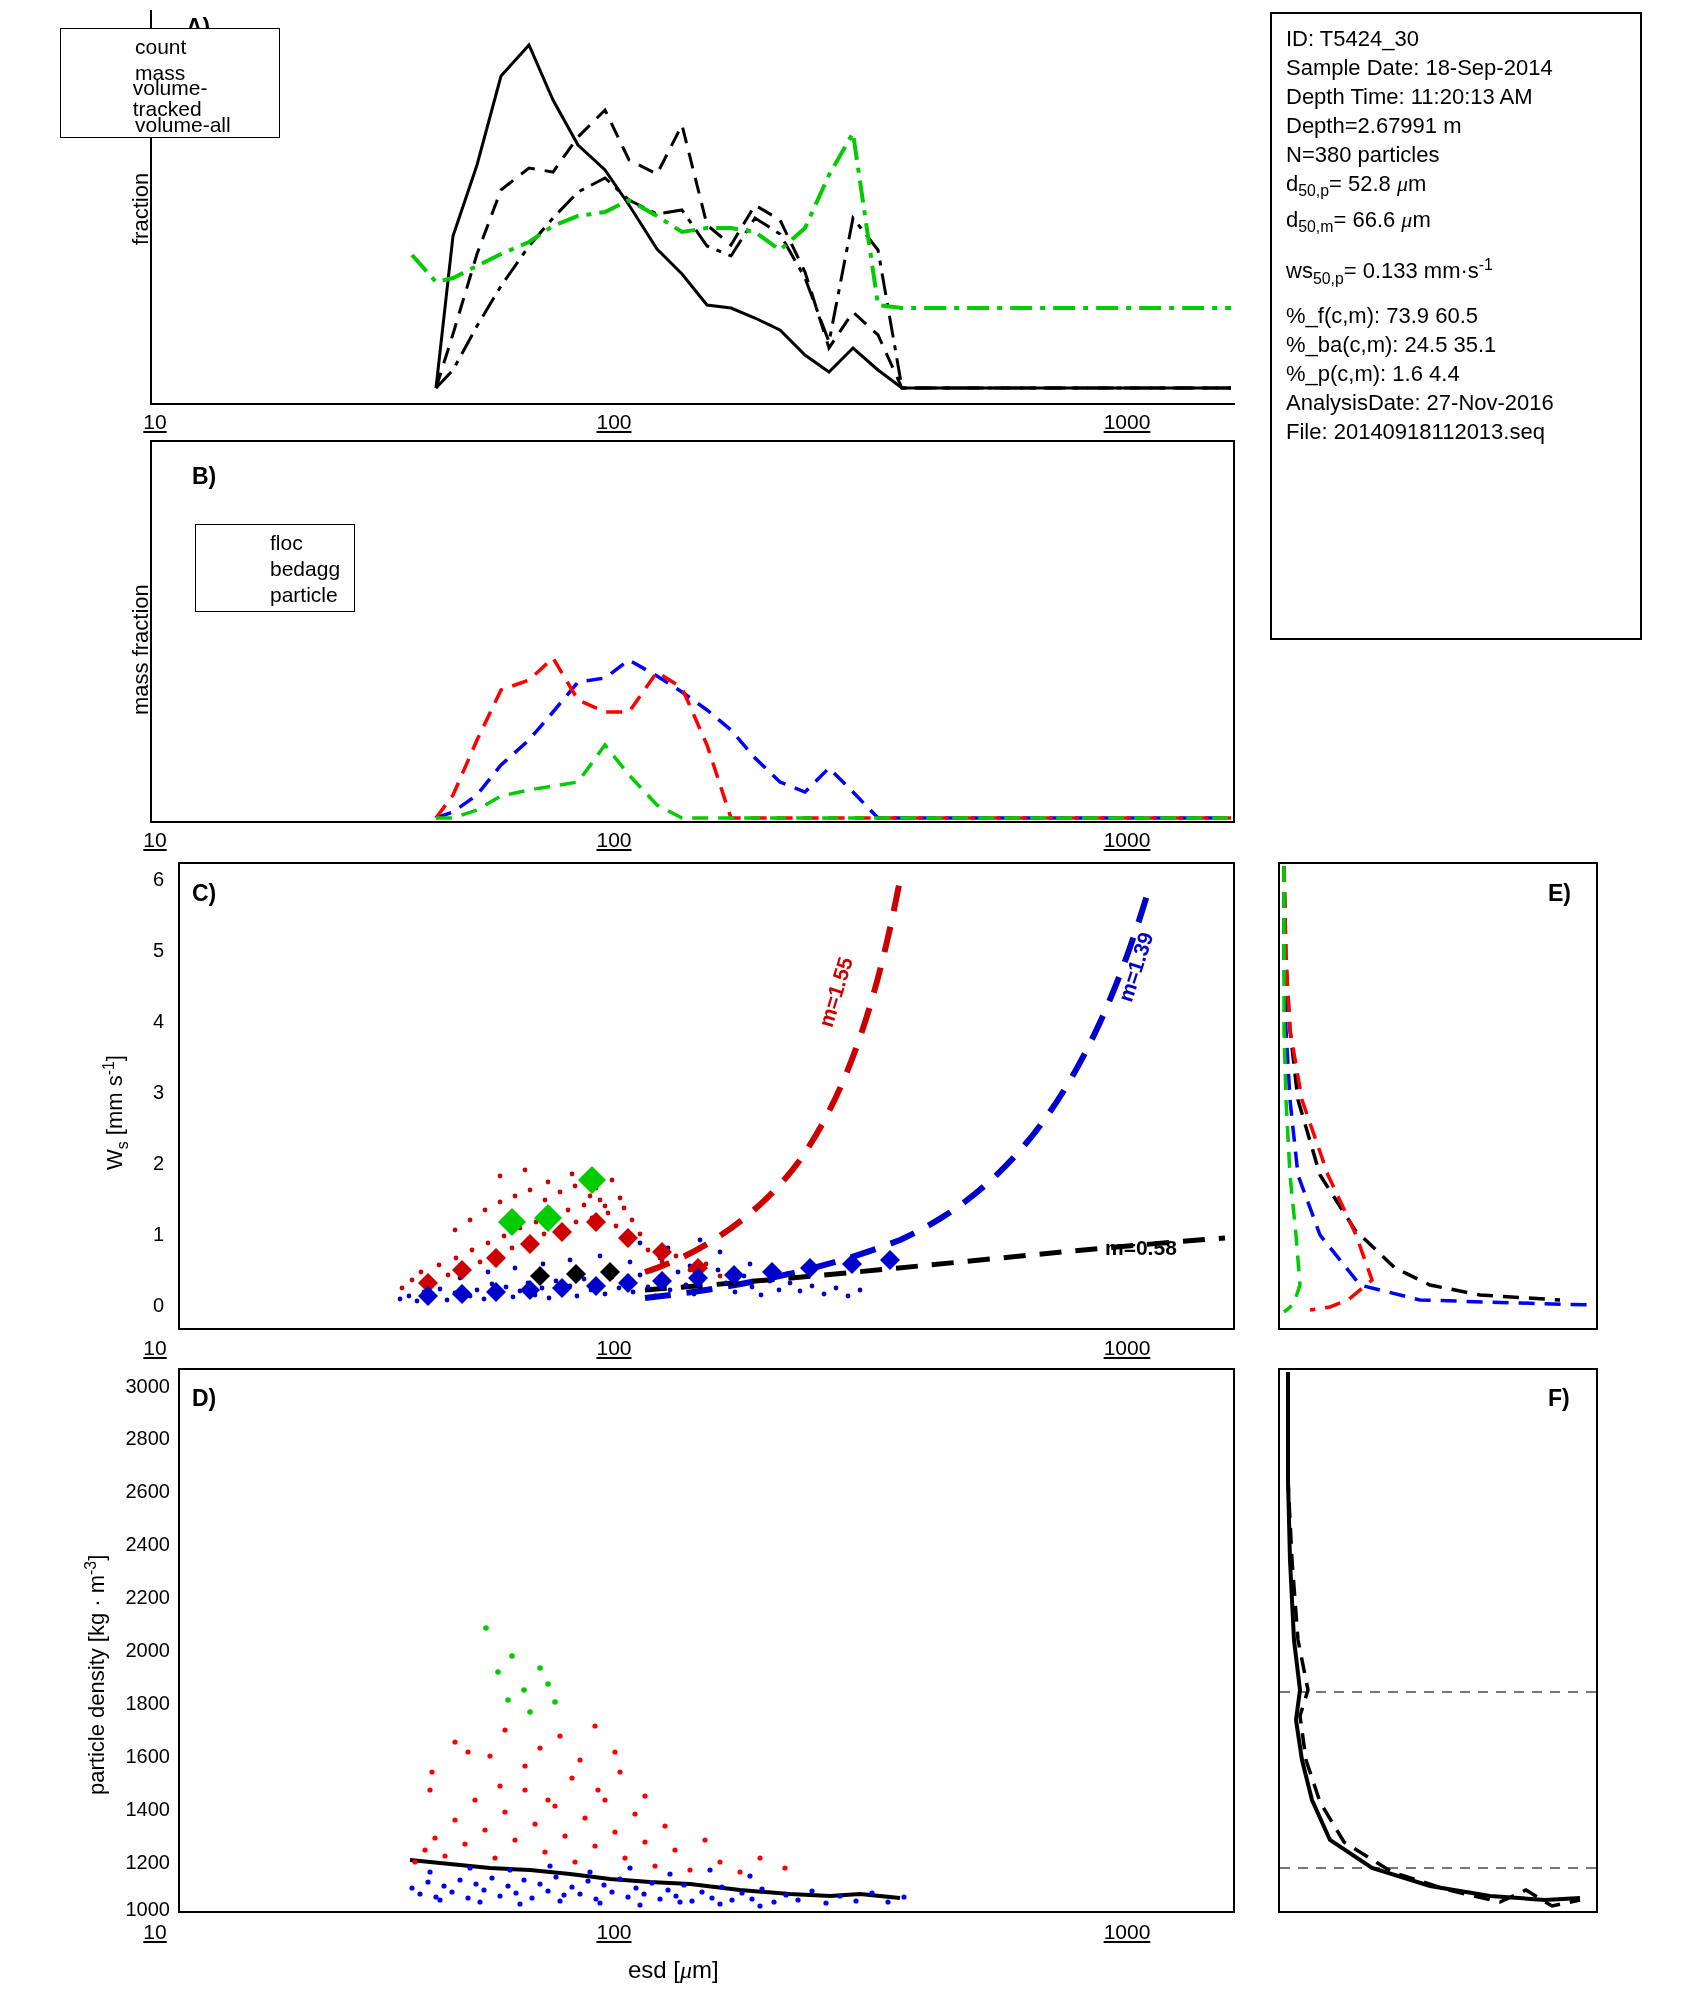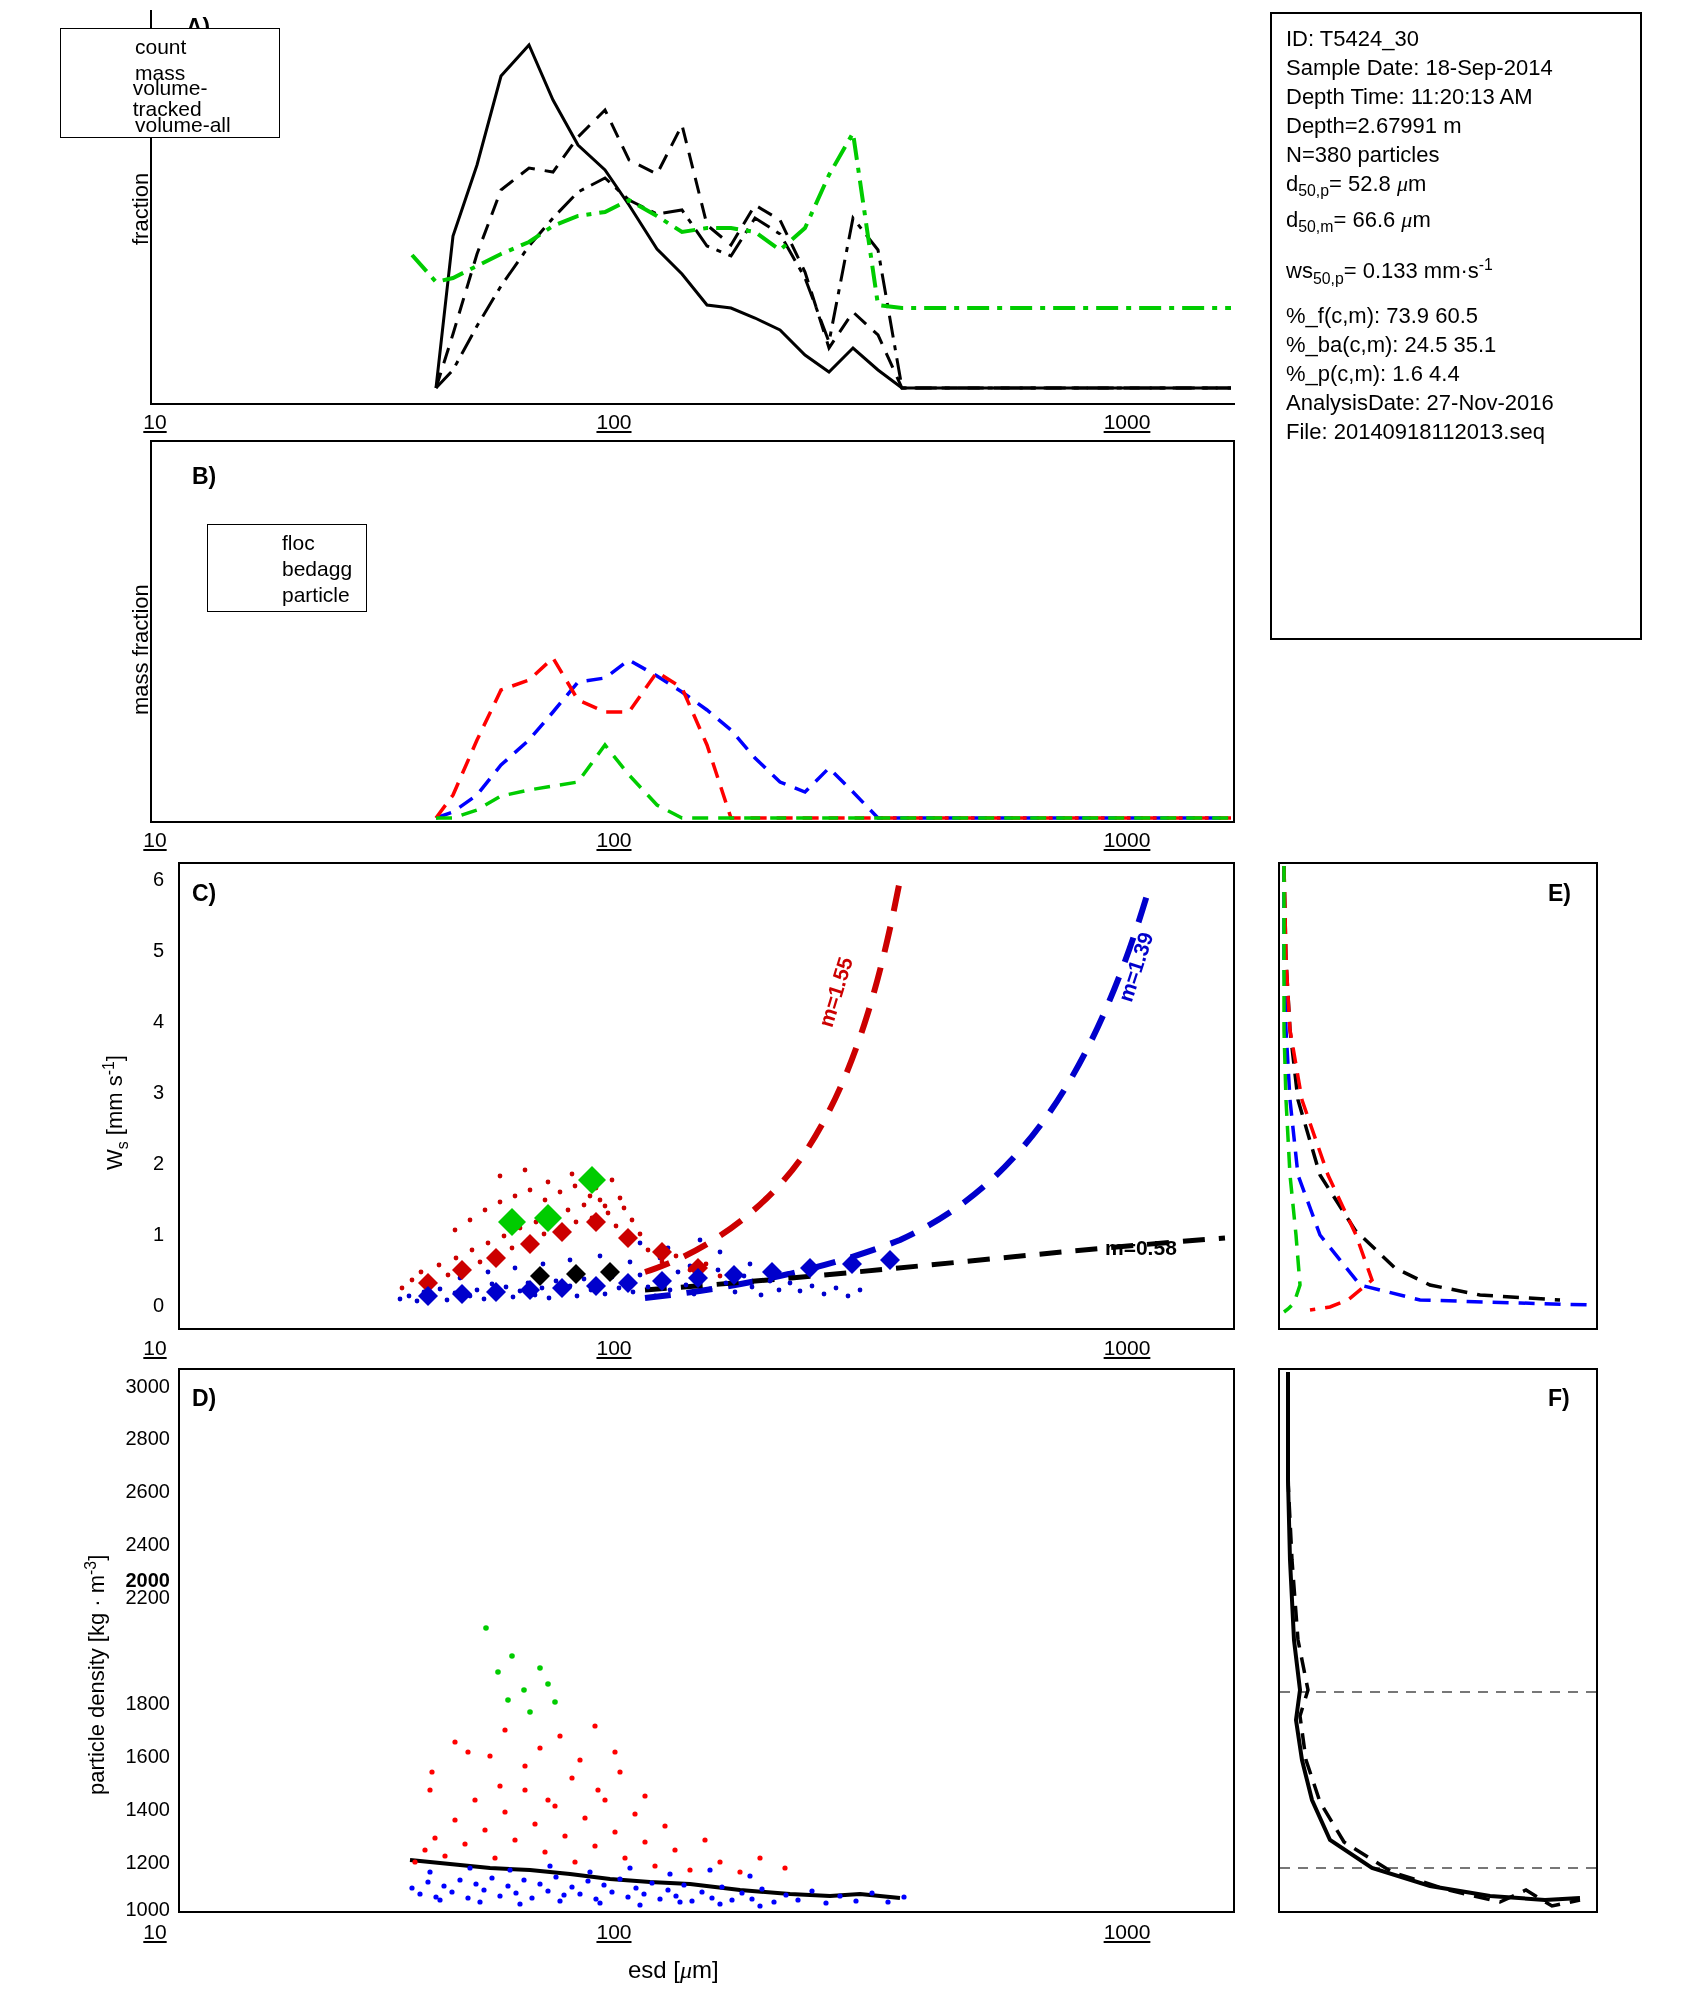--- a/index.html
+++ b/index.html
@@ -101,21 +101,21 @@
 
   <svg class="fig" style="position:absolute;left:0;top:0;pointer-events:none;" width="1694" height="2015">
 
     <polyline fill="none" stroke="#0000ff" stroke-width="3.5" stroke-dasharray="16,10" points="436,818 453,812 477,795 501,765 529,740 553,712 578,682 605,678 629,660 657,676 682,692 707,710 731,730 755,758 780,782 805,792 829,768 853,792 878,818 1231,818"></polyline>
 
     <polyline fill="none" stroke="#ff0000" stroke-width="3.5" stroke-dasharray="16,10" points="436,818 453,795 477,740 501,690 529,680 553,658 578,700 605,712 629,712 657,672 682,688 707,745 731,818 1231,818"></polyline>
 
     <polyline fill="none" stroke="#00cc00" stroke-width="3.5" stroke-dasharray="16,10" points="436,818 453,818 477,810 501,796 529,790 553,786 578,782 605,745 629,775 657,805 682,818 1231,818"></polyline>
   </svg>
 
-  <div class="legend" style="left:195px;top:524px;width:160px;height:88px;margin-left:12px;">
+  <div class="legend" style="left:195px;top:524px;width:160px;height:88px;">
     <div class="legend-row">
       <svg class="legend-line" width="56" height="6">
           <line x1="0" y1="3" x2="56" y2="3" stroke="#0000ff" stroke-width="3.5" stroke-dasharray="14,8"></line>
         </svg>
       <span class="legend-text">floc</span>
     </div>
     <div class="legend-row">
       <svg class="legend-line" width="56" height="6">
           <line x1="0" y1="3" x2="56" y2="3" stroke="#ff0000" stroke-width="3.5" stroke-dasharray="14,8"></line>
         </svg>
@@ -355,21 +355,21 @@
 
   <div class="vlabel" style="left:82px;top:1795px;">
     <span>particle density [kg · m</span><sup>-3</sup><span>]</span>
   </div>
 
   <div class="ytick" style="left:88px;top:1375px;width:82px;">3000</div>
   <div class="ytick" style="left:88px;top:1427px;width:82px;">2800</div>
   <div class="ytick" style="left:88px;top:1480px;width:82px;">2600</div>
   <div class="ytick" style="left:88px;top:1533px;width:82px;">2400</div>
   <div class="ytick" style="left:88px;top:1586px;width:82px;">2200</div>
-  <div class="ytick" style="left:88px;top:1569px;width:82px;font-weight:bold;">2000</div>
+  <div class="ytick" style="left:88px;top:1639px;width:82px;">2000</div>
   <div class="ytick" style="left:88px;top:1692px;width:82px;">1800</div>
   <div class="ytick" style="left:88px;top:1745px;width:82px;">1600</div>
   <div class="ytick" style="left:88px;top:1798px;width:82px;">1400</div>
   <div class="ytick" style="left:88px;top:1851px;width:82px;">1200</div>
   <div class="ytick" style="left:88px;top:1898px;width:82px;">1000</div>
 
   <svg class="fig" style="position:absolute;left:0;top:0;pointer-events:none;" width="1694" height="2015">
 
     <polyline fill="none" stroke="#000" stroke-width="4" points="410,1860 450,1864 490,1868 530,1870 570,1874 610,1879 650,1882 690,1884 740,1890 790,1894 830,1896 860,1894 900,1898"></polyline>
 

